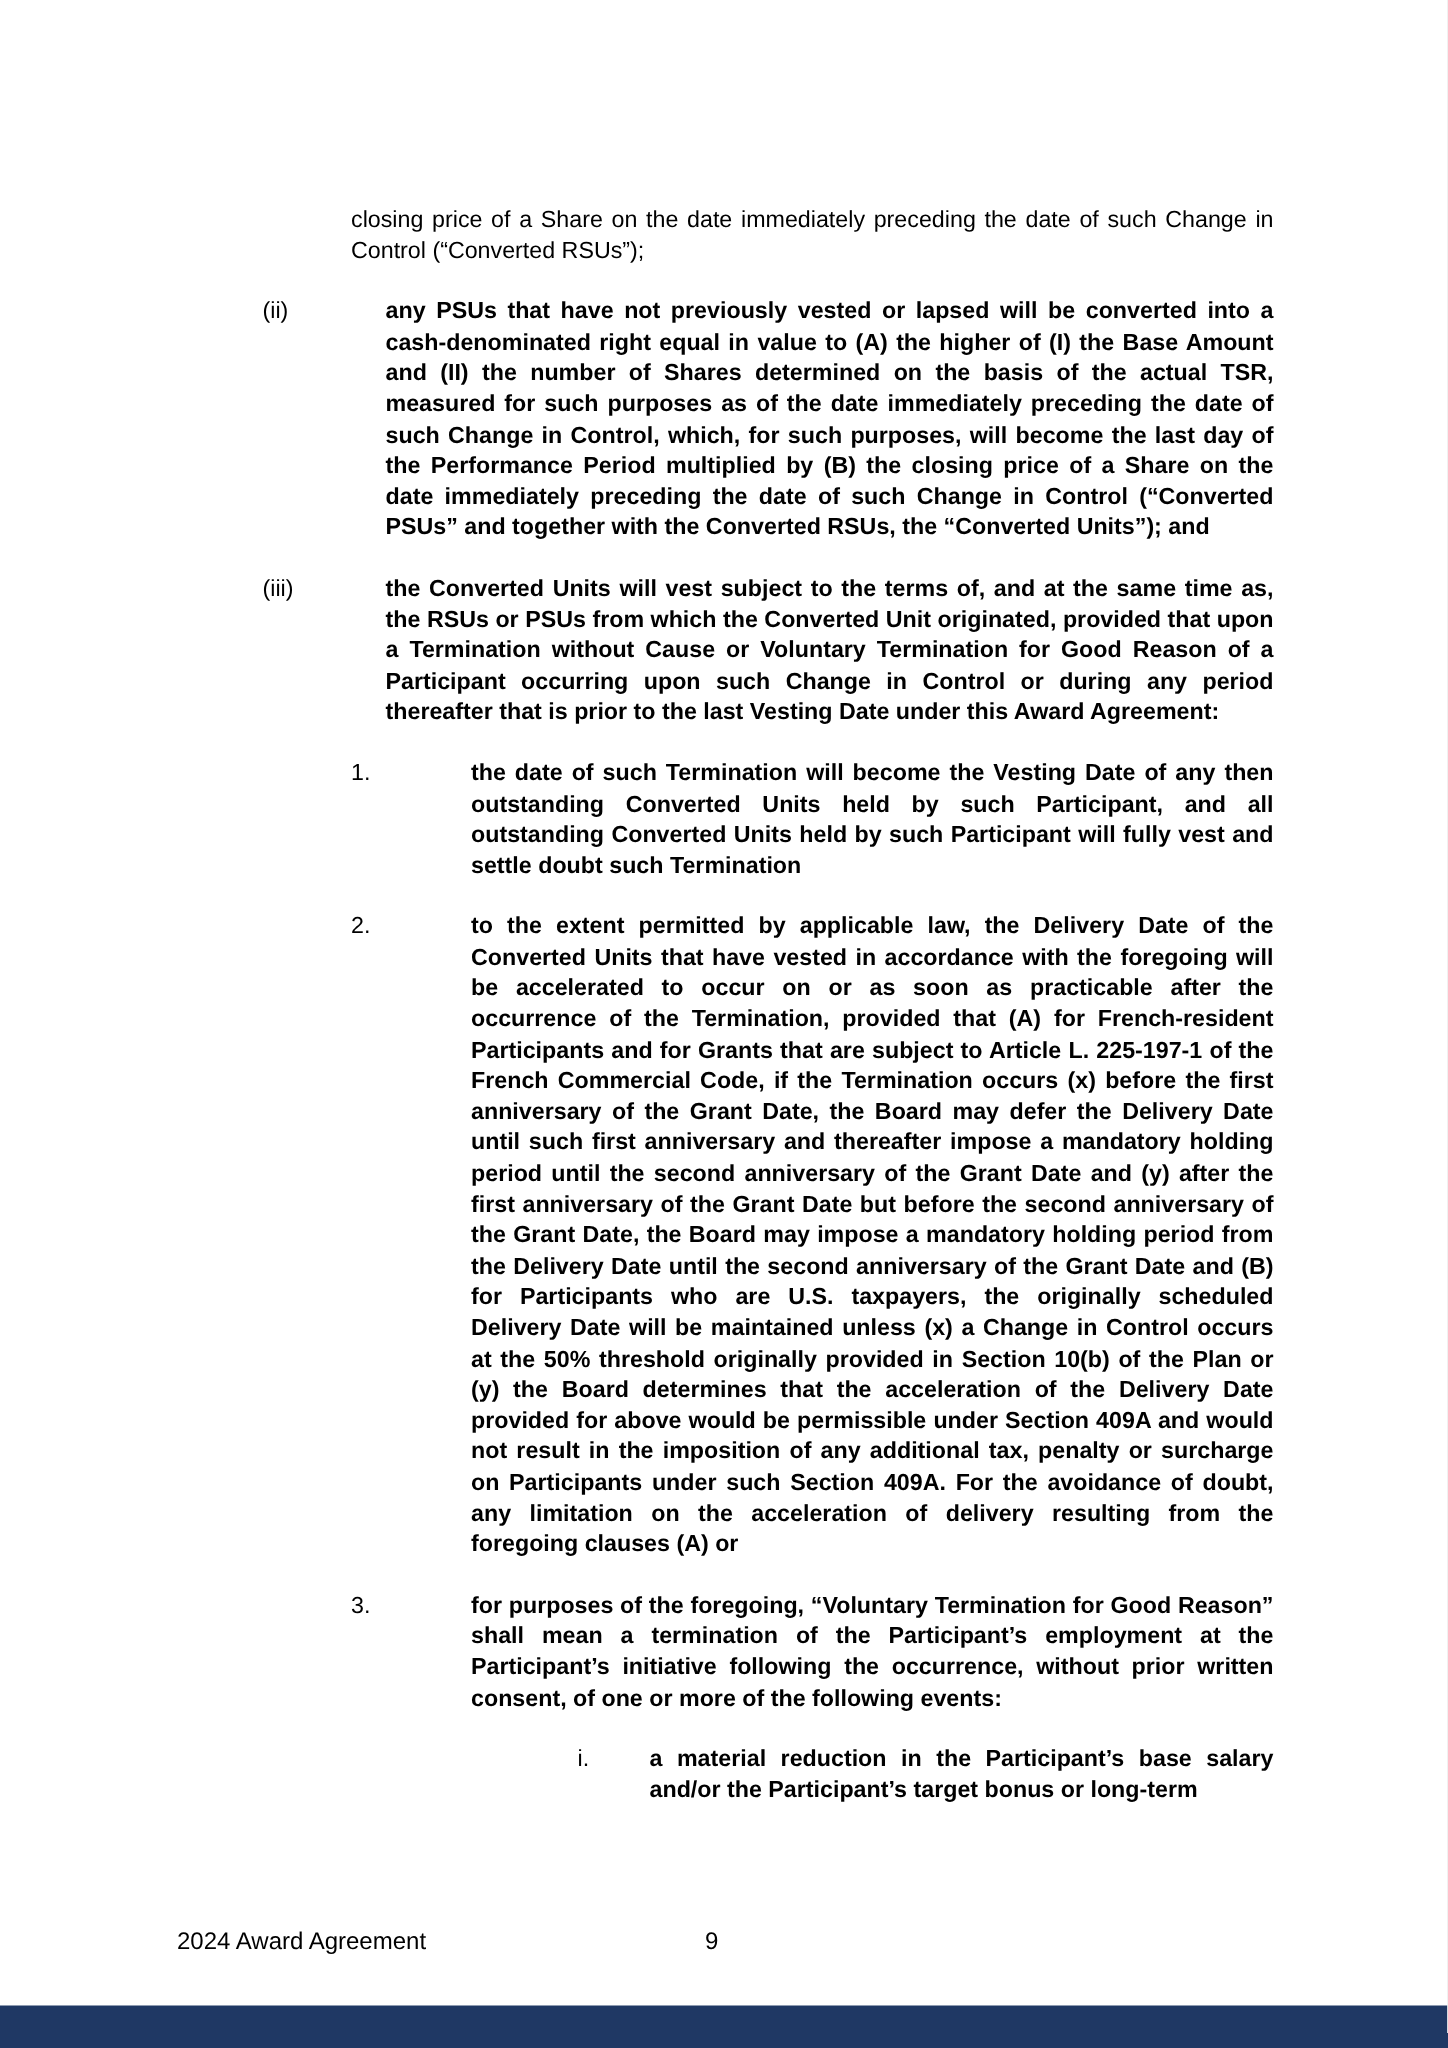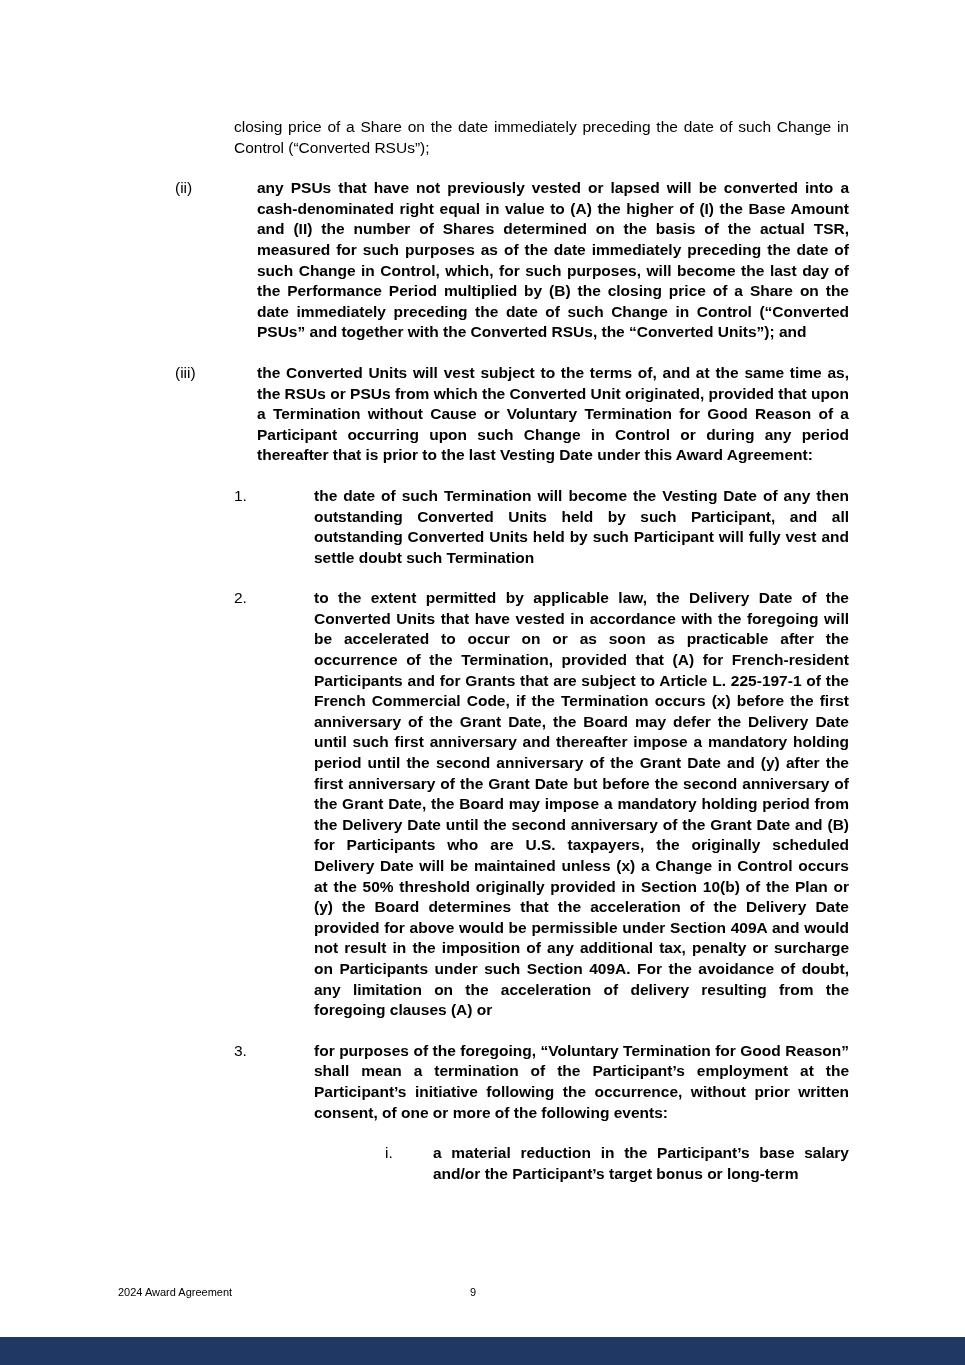--- a/index.html
+++ b/index.html
@@ -22,20 +22,21 @@
     top: 117px;
     width: 674px;
     font-size: 15.5px;
     line-height: 20.6px;
   }
   .para, .row { margin-bottom: 20px; }
   .para.continuation {
     margin-left: 59px;
     width: 615px;
     text-align: justify;
+    margin-top: 20px;
   }
   .row { display: flex; align-items: flex-start; gap: 23px; }
   .row .marker { flex-shrink: 0; }
   .row.level1 .marker { width: 59px; }
   .row.level2 { margin-left: 59px; }
   .row.level2 .marker { width: 57px; }
   .row.level3 { margin-left: 210px; }
   .row.level3 .marker { width: 25px; }
   .row .text {
     flex: 1;
@@ -43,21 +44,21 @@
     min-width: 0;
     font-weight: bold;
   }
   .row .text p + p { margin-top: 0; }
   .footer {
     position: absolute;
     left: 0;
     top: 1286px;
     width: 100%;
     height: 22px;
-    font-size: 11px;
+    font-size: 16px;
   }
   .footer-left {
     position: absolute;
     left: 118px;
     top: 0;
   }
   .footer-page {
     position: absolute;
     left: 470px;
     top: 0;

